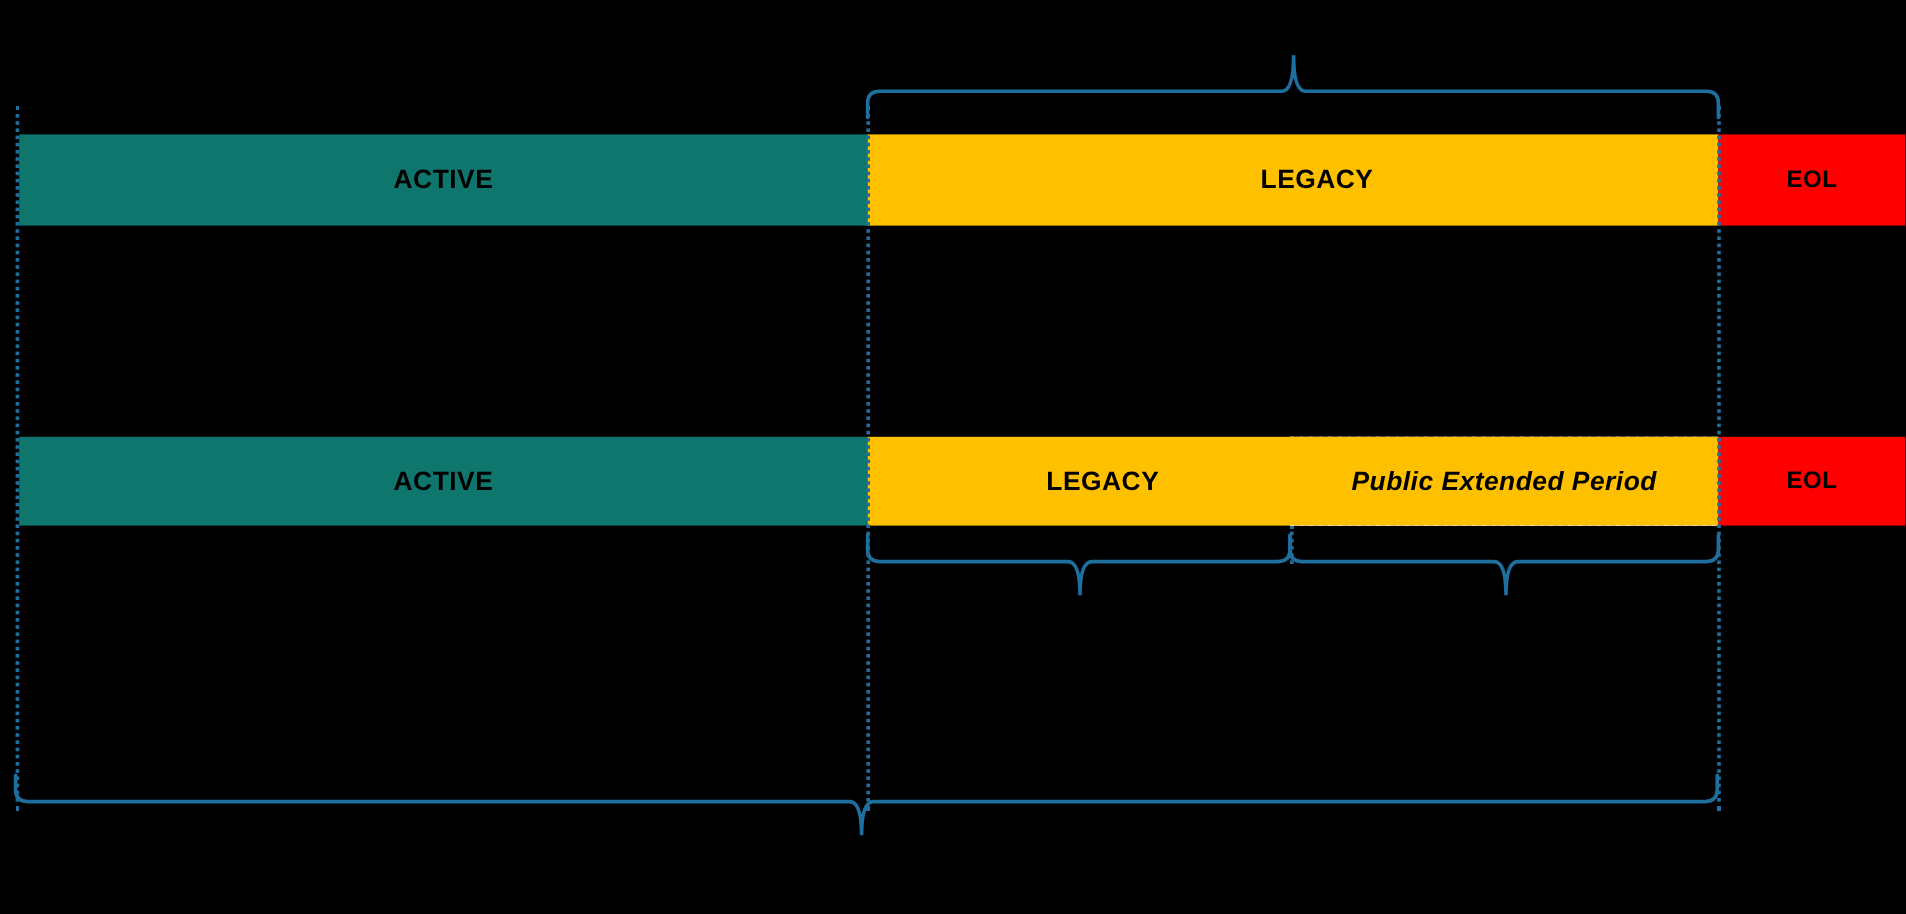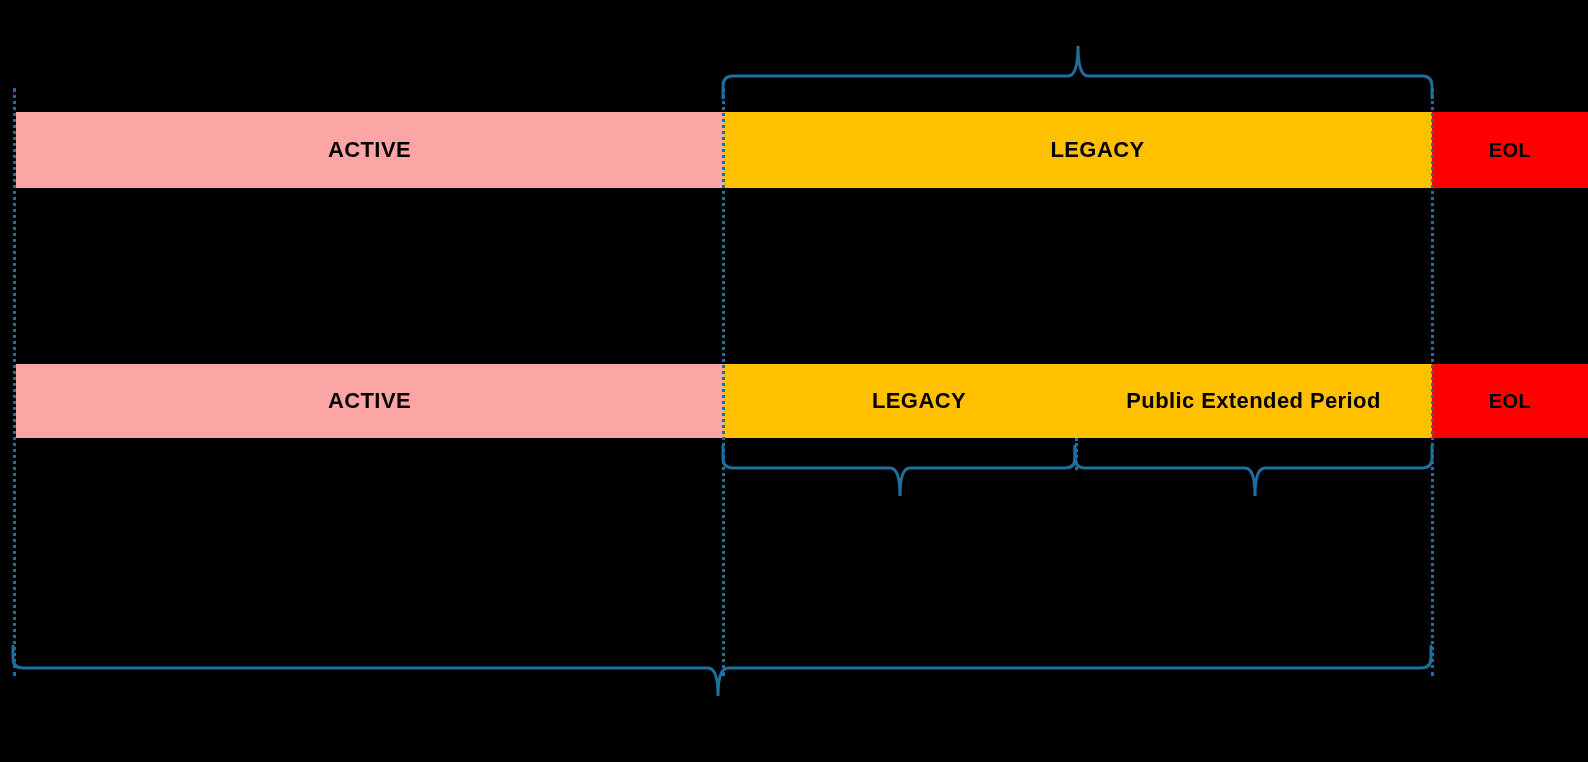--- a/index.html
+++ b/index.html
@@ -29,21 +29,21 @@
     justify-content: center;
     box-sizing: border-box;
   }
   .seg-label {
     font-weight: bold;
     color: #000000;
     letter-spacing: 0.4px;
     white-space: nowrap;
     z-index: 2;
   }
-  .seg.green  { background: #fca5a5; }
+  .seg.green  { background: #0f766e; }
   .seg.orange { background: #FFC000; padding-left: 40px; }
   .seg.red    { background: #FF0000; }
 
   
   .seg.hatch {
     background-color: #FFC000;
     background-image:
       repeating-linear-gradient(0deg,
         rgba(255,255,255,0.95) 0px, rgba(255,255,255,0.95) 3px,
         rgba(255,255,255,0) 3px, rgba(255,255,255,0) 8px),
@@ -99,21 +99,21 @@
   </div>
 
   <div class="bar-row" id="row-2" style="left: 16px; top: 364px; width: 1572px; height: 74px;">
     <div class="seg green" style="width: 707px; flex: 0 0 auto;">
       <span class="seg-label" style="font-size: 22px;">ACTIVE</span>
     </div>
     <div class="seg orange" style="width: 352px; flex: 0 0 auto;">
       <span class="seg-label" style="font-size: 22px;">LEGACY</span>
     </div>
     <div class="seg hatch" style="width: 357px; flex: 0 0 auto;">
-      <span class="seg-label" style="font-size: 22px;">Public Extended Period</span>
+      <span class="seg-label" style="font-size: 22px; font-style: italic;">Public Extended Period</span>
     </div>
     <div class="seg red" style="width: 156px; flex: 0 0 auto;">
       <span class="seg-label" style="font-size: 20px;">EOL</span>
     </div>
   </div>
 
   <div class="vline" style="left: 13px; top: 88px; height: 588px;"></div>
   <div class="vline" style="left: 722px; top: 88px; height: 588px;"></div>
   <div class="vline" style="left: 1075px; top: 438px; height: 32px;"></div>
   <div class="vline" style="left: 1431px; top: 88px; height: 588px;"></div>

